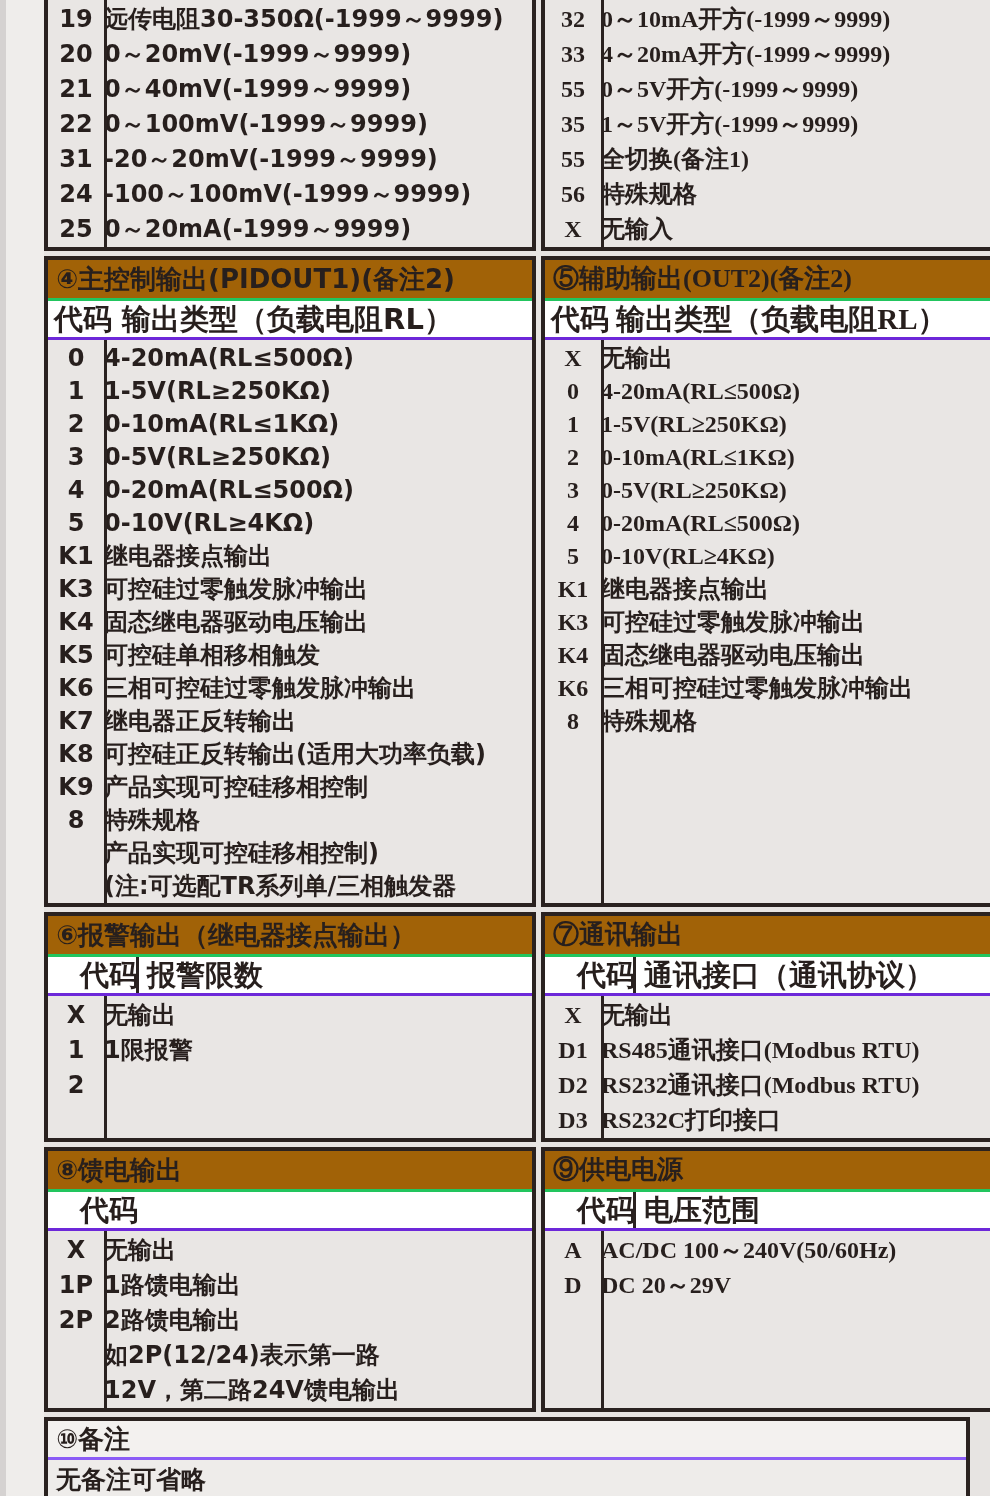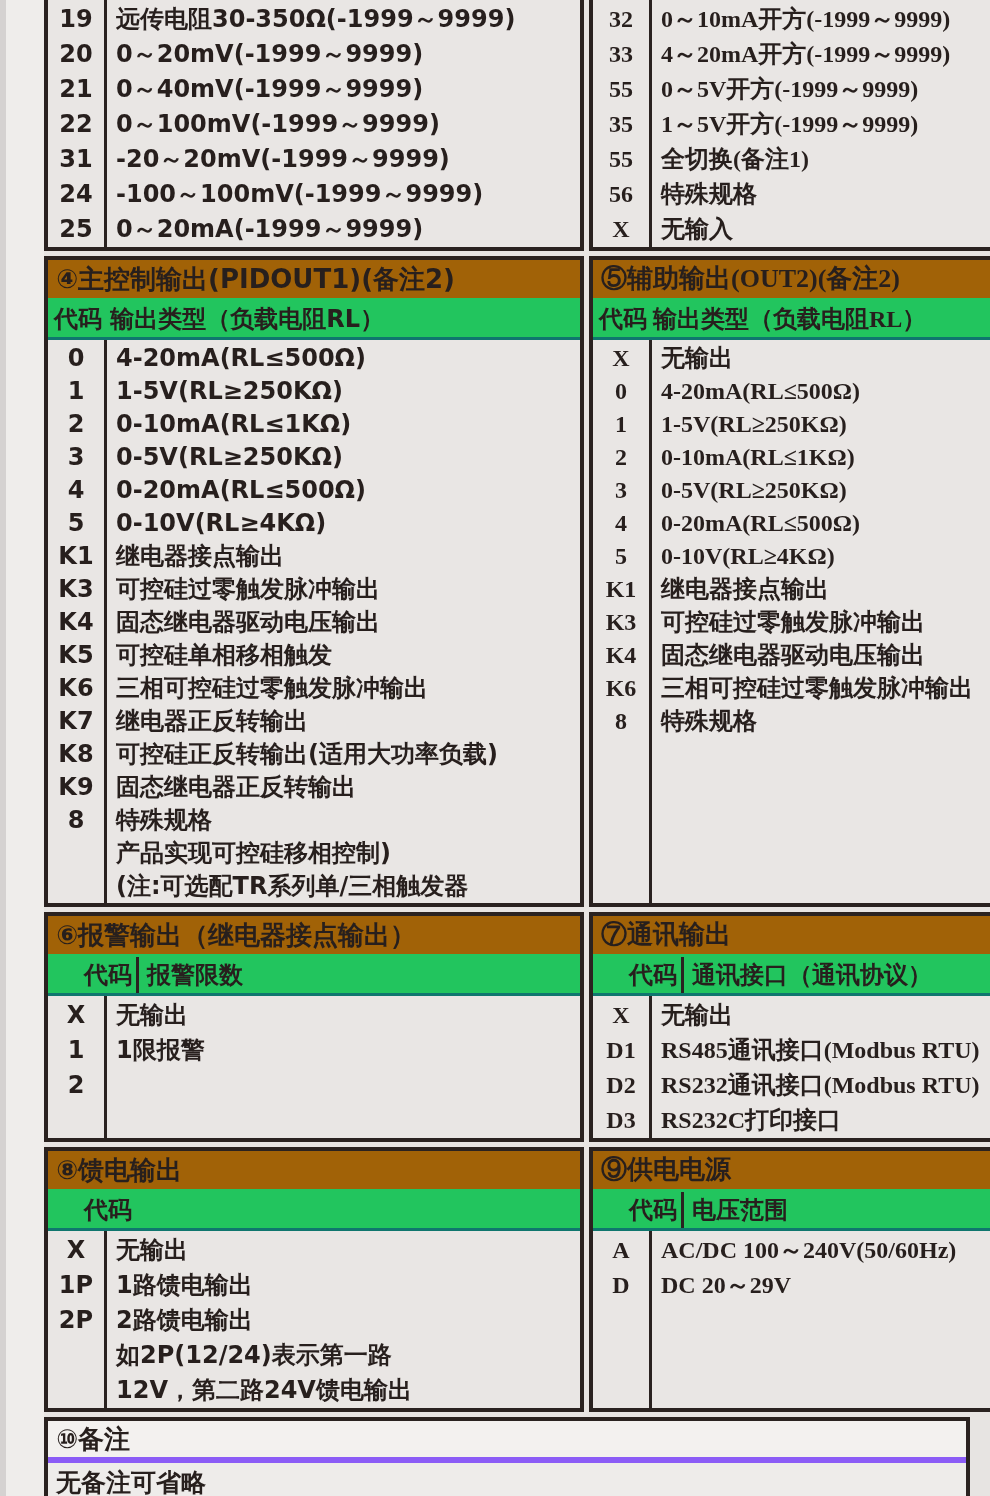--- a/index.html
+++ b/index.html
@@ -6,53 +6,53 @@
   body{
     width:990px;height:1496px;overflow:hidden;position:relative;
     background:#e7e4e2;
     font-family:"DejaVu Sans",sans-serif;
     font-weight:bold;color:#271f1d;
   }
   .edge-strip{position:absolute;left:0;top:0;width:6px;height:1496px;background:#d5d2d1;}
   .margin-strip{position:absolute;left:6px;top:0;width:38px;height:1496px;background:#efedeb;}
   .wrap{position:absolute;left:44px;top:0;width:926px;display:flex;flex-direction:column;gap:5px;}
   .cols{display:flex;gap:5px;align-items:stretch;}
-  .colL{width:540px;display:flex;flex-direction:column;gap:5px;flex:none;}
+  .colL{width:492px;display:flex;flex-direction:column;gap:5px;flex:none;}
   .colR{width:459px;display:flex;flex-direction:column;gap:5px;flex:none;font-family:Liberation Serif, serif;}
 
   .box{border:4px solid #2a2220;background:#e9e6e4;box-sizing:border-box;}
   .box.topcut{border-top:none;}
 
   .band{
     background:#a16207;font-size:26px;line-height:38px;height:38px;
     padding-left:8px;border-bottom:3px solid #22c55e;white-space:nowrap;overflow:hidden;
   }
   .hdr{
-    background:#22c55e;font-size:24px;line-height:36px;height:36px;
-    border-bottom:3px solid #0f766e;display:flex;white-space:nowrap;overflow:hidden;
+    background:#ffffff;font-size:29px;line-height:36px;height:36px;
+    border-bottom:3px solid #6d28d9;display:flex;white-space:nowrap;overflow:hidden;
   }
   .hdr.plain{padding-left:6px;display:block;}
   .hdr .hc{width:56px;text-align:center;flex:none;margin-left:32px;}
   .hdr .hl{border-left:3px solid #2a2220;padding-left:8px;flex:1;overflow:hidden;}
 
   .tbody{position:relative;padding-top:2px;box-sizing:border-box;}
   .vline{position:absolute;left:56px;top:0;bottom:0;width:3px;background:#2a2220;}
   .row{display:flex;font-size:24px;line-height:35px;white-space:nowrap;}
   .row .code{width:56px;text-align:center;flex:none;}
-  .row .desc{padding-left:12px;flex:1;overflow:hidden;}
+  .row .desc{flex:1;overflow:hidden;}
 
   .lh33 .row{line-height:33px;}
   .h245{height:247px;}
   .h561{height:563px;}
   .h140{height:142px;}
   .h175{height:177px;}
 
   .note-band{
     background:#f3f1ef;font-size:26px;line-height:36px;height:36px;
-    padding-left:8px;border-bottom:6px solid #8b5cf6;white-space:nowrap;
+    padding-left:8px;border-bottom:3px solid #8b5cf6;white-space:nowrap;
   }
   .note-body{background:#eeecea;font-size:25px;line-height:40px;height:40px;padding-left:8px;white-space:nowrap;}
 </style>
 </head>
 <body>
 
 <div class="edge-strip"></div>
 <div class="margin-strip"></div>
 
 <div class="wrap">
@@ -212,21 +212,21 @@
               <div class="desc">继电器正反转输出</div>
             </div>
 
             <div class="row">
               <div class="code">K8</div>
               <div class="desc">可控硅正反转输出(适用大功率负载)</div>
             </div>
 
             <div class="row">
               <div class="code">K9</div>
-              <div class="desc">固态继电器正反转输出</div>
+              <div class="desc">产品实现可控硅移相控制</div>
             </div>
 
             <div class="row">
               <div class="code">8</div>
               <div class="desc">特殊规格</div>
             </div>
 
             <div class="row">
               <div class="code"></div>
               <div class="desc">产品实现可控硅移相控制)</div>

